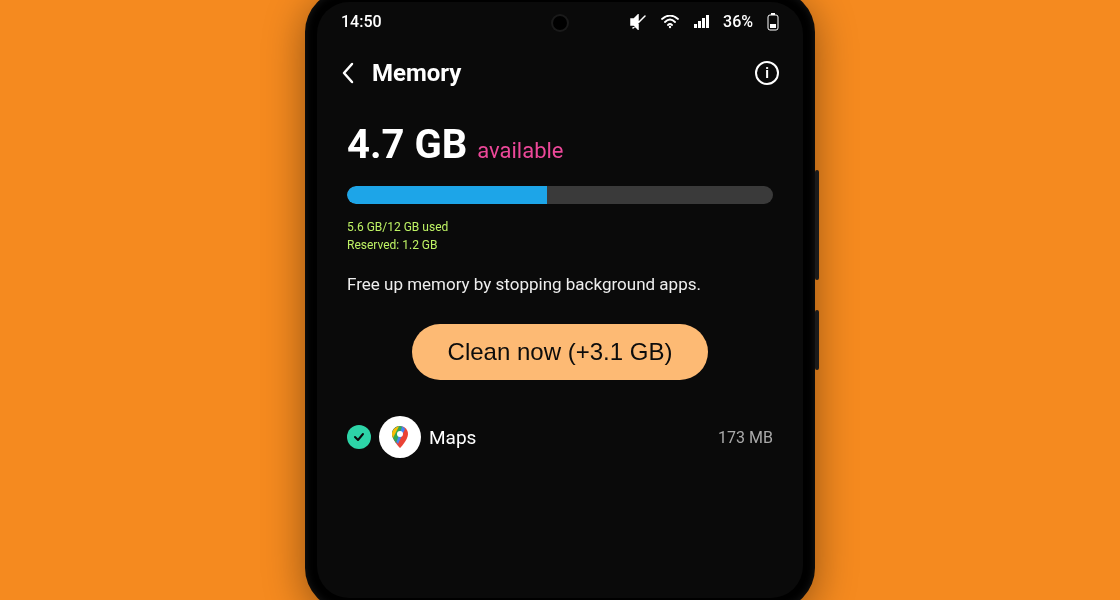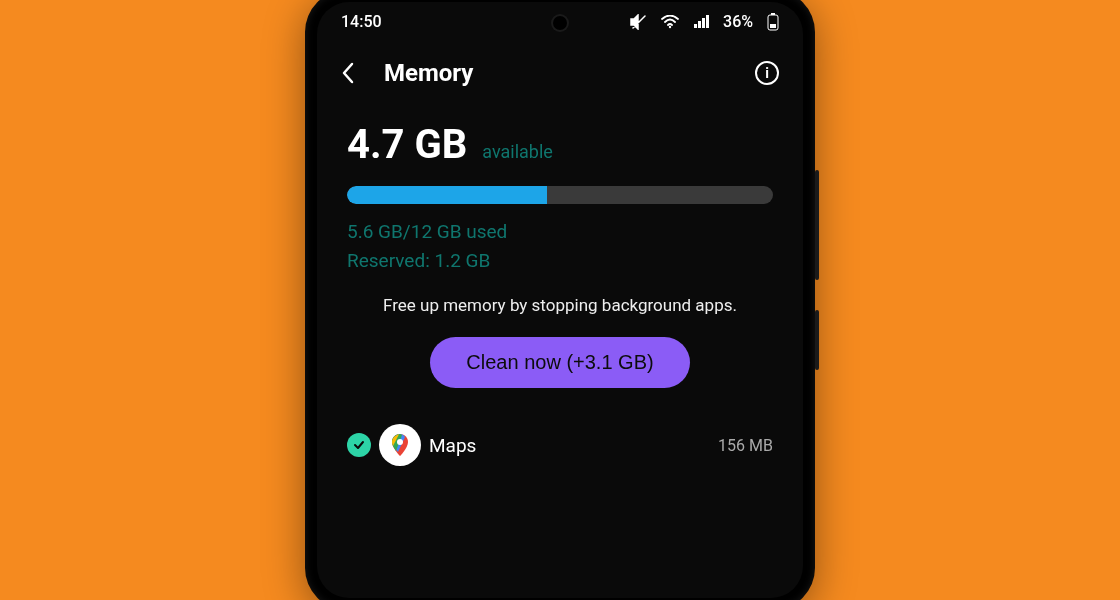--- a/index.html
+++ b/index.html
@@ -55,21 +55,21 @@
     .status-icons {
       display: flex;
       align-items: center;
       gap: 14px;
     }
     .status-icons svg { display: block; }
     .header {
       display: flex;
       align-items: center;
       padding: 22px 24px 10px;
-      gap: 29px;
+      gap: 17px;
     }
     .back-btn {
       display: flex;
       align-items: center;
       cursor: pointer;
     }
     .title {
       font-size: 24px;
       font-weight: 700;
       flex: 1;
@@ -85,65 +85,64 @@
       font-size: 14px;
       font-weight: 700;
       cursor: pointer;
     }
     .content {
       padding: 24px 30px 0;
     }
     .available {
       display: flex;
       align-items: baseline;
+      gap: 10px;
       margin-bottom: 18px;
     }
     .available-amount {
       font-size: 40px;
       font-weight: 700;
     }
     .available-label {
-      font-size: 18px;
-      color: #0f766e;
-      margin-left: 15px;
+      font-size: 22px;
+      color: #ec4899;
     }
     .progress-track {
       width: 100%;
       height: 18px;
       background: #3a3a3a;
       border-radius: 10px;
       overflow: hidden;
       margin-bottom: 14px;
     }
     .progress-fill {
       height: 100%;
       background: #1da5e8;
       border-radius: 10px 0 0 10px;
     }
     .details {
-      font-size: 19px;
-      color: #0f766e;
+      font-size: 12px;
+      color: #bef264;
       line-height: 1.5;
       margin-bottom: 20px;
     }
     .hint {
       font-size: 17px;
       color: #eee;
-      margin-bottom: 22px;
-      text-align: center;
+      margin-bottom: 30px;
     }
     .clean-btn {
       display: block;
       margin: 0 auto 28px;
-      background: #8b5cf6;
+      background: #fdba74;
       color: #0c0c0c;
       border: none;
       border-radius: 30px;
       padding: 14px 36px;
-      font-size: 20px;
+      font-size: 24px;
       font-weight: 500;
       cursor: pointer;
     }
     .app-row {
       display: flex;
       align-items: center;
       gap: 8px;
       padding: 8px 0;
     }
     .checkbox {
@@ -257,18 +256,18 @@
         <div class="app-icon">
           <svg width="26" height="26" viewBox="0 0 26 26">
             <path d="M13 2 C8 2 5 6 5 10 C5 16 13 24 13 24 C13 24 21 16 21 10 C21 6 18 2 13 2 Z" fill="#ea4335"></path>
             <path d="M13 2 C8 2 5 6 5 10 C5 13 8 17 11 20 L18 5 C17 3 15 2 13 2 Z" fill="#4285f4"></path>
             <path d="M5 10 C5 13 7 16 9 19 L15 3 C14 2.4 13.5 2 13 2 C8 2 5 6 5 10 Z" fill="#34a853"></path>
             <path d="M5 10 C5 11 5.4 12.5 6 14 L12 2.2 C8.5 2.8 5 6 5 10 Z" fill="#fbbc04"></path>
             <circle cx="13" cy="10" r="3" fill="#fff"></circle>
           </svg>
         </div>
         <span class="app-name">Maps</span>
-        <span class="app-size">156 MB</span>
+        <span class="app-size">173 MB</span>
       </div>
     </div>
 
   </div>
 </div>
 
 </body></html>

